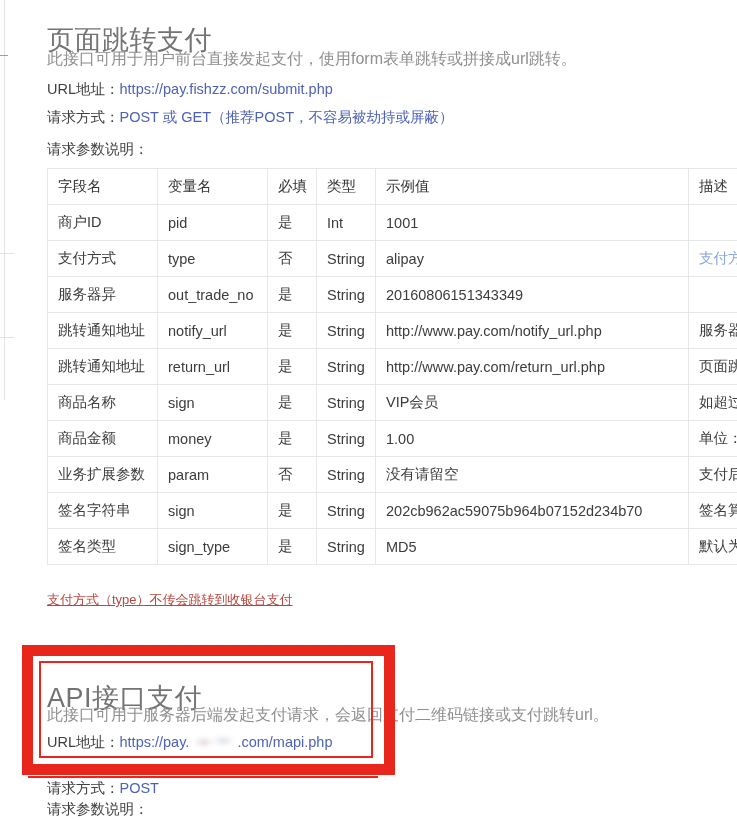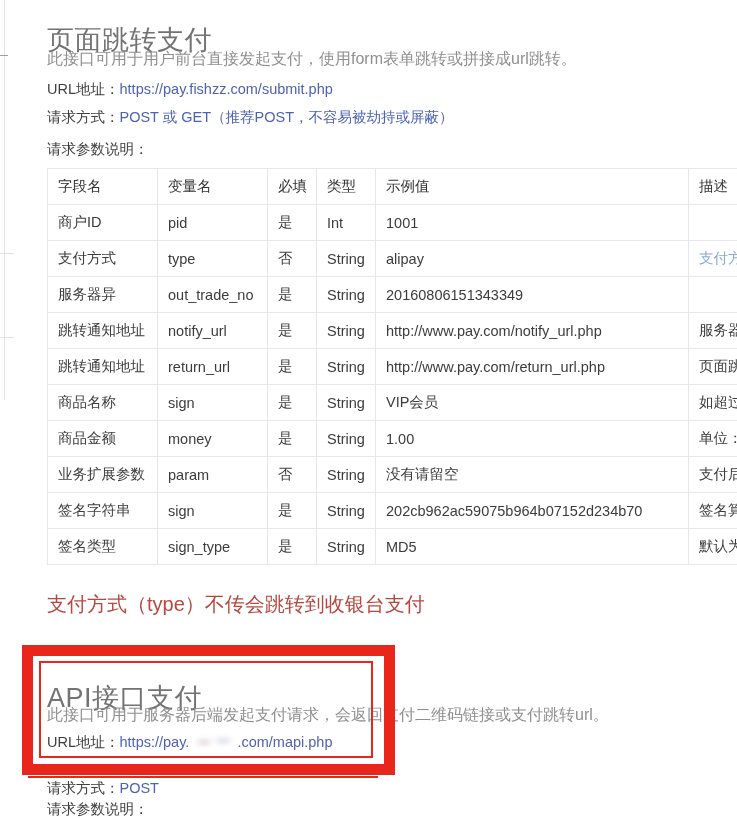--- a/index.html
+++ b/index.html
@@ -39,21 +39,21 @@
   col.c1{width:110px;}col.c2{width:110px;}col.c3{width:49px;}
   col.c4{width:59px;}col.c5{width:313px;}col.c6{width:312px;}
   th,td{
     border:1px solid var(--border);height:36px;padding:0 8px 0 10px;
     text-align:left;vertical-align:middle;color:var(--text);
     white-space:nowrap;overflow:hidden;font-weight:400;
   }
   th{font-weight:400;color:#333;}
   td.desc-link{color:var(--link-light);}
 
-  .note{left:47px;top:591px;font-size:20px;color:var(--note-red);}
+  .note{left:47px;top:591px;font-size:13px;color:var(--note-red);text-decoration:underline;}
 
   
   .blur-patch{
     display:inline-block;width:46px;height:15px;vertical-align:-2px;margin:0 1px;
     border-radius:3px;background:
       radial-gradient(ellipse 14px 6px at 30% 55%, rgba(186,150,160,.55), transparent 70%),
       radial-gradient(ellipse 16px 6px at 72% 45%, rgba(150,155,185,.45), transparent 70%);
     filter:blur(2.5px);
   }
 

